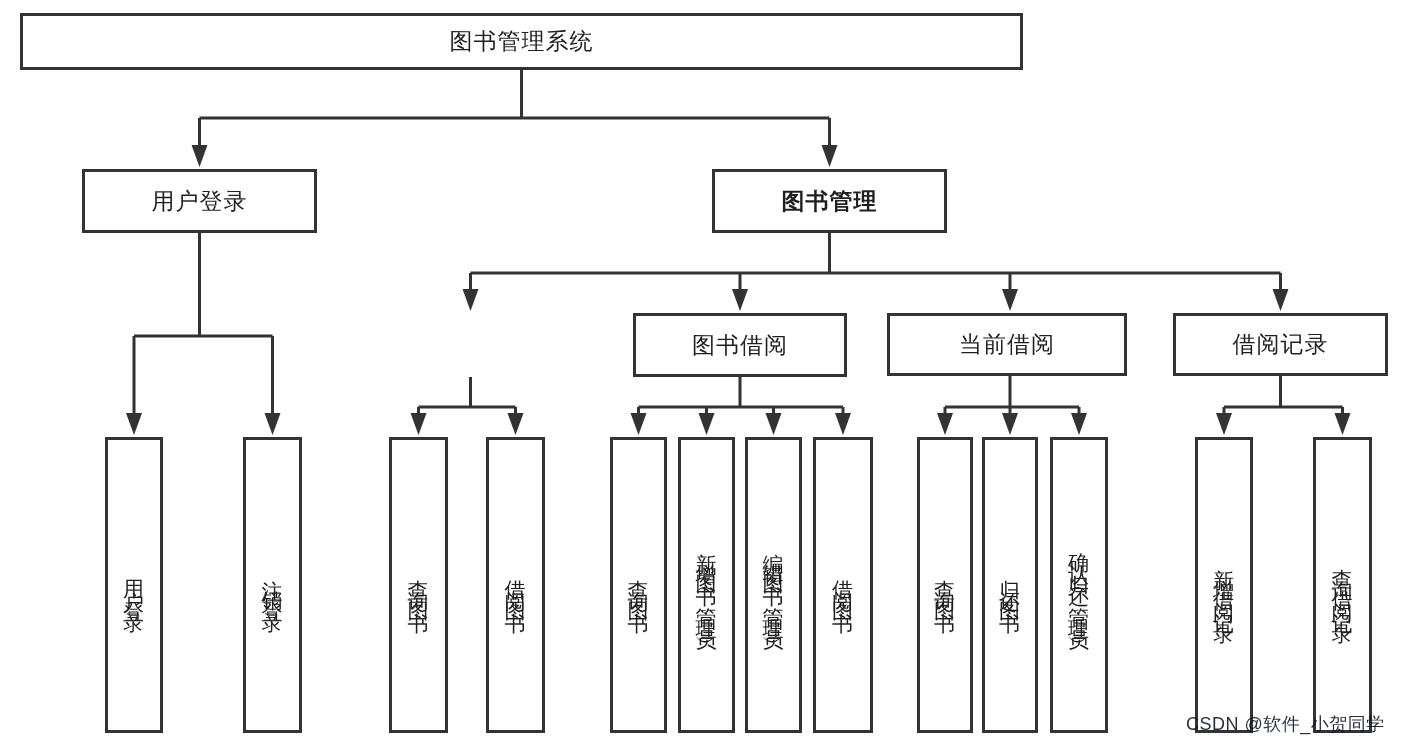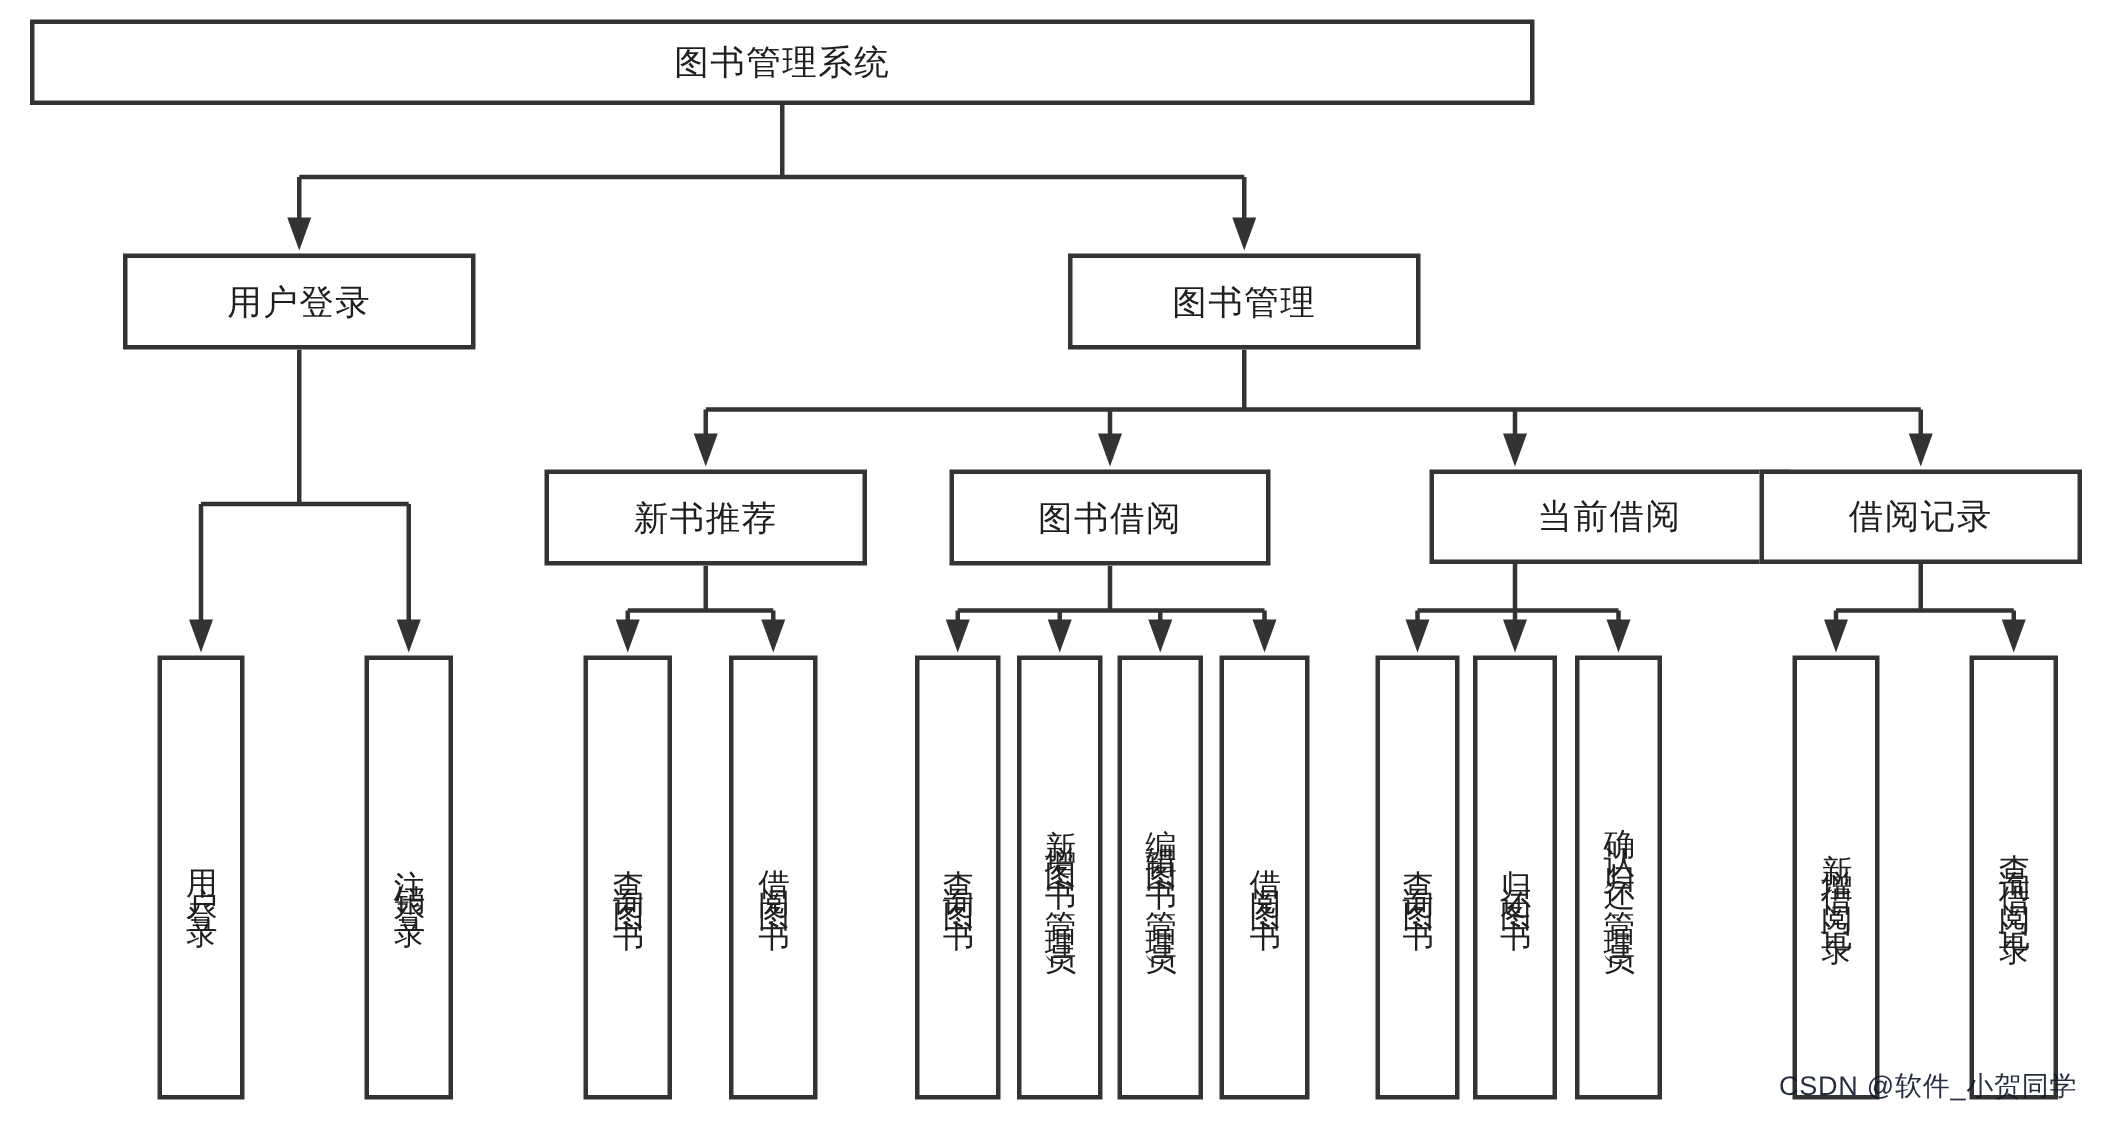--- a/index.html
+++ b/index.html
@@ -119,25 +119,24 @@
     <g>
       <path d="M1280.5,376 V407 M1224,407 H1342.5 M1224,407 V416 M1342.5,407 V416"></path>
       <polygon points="1216,413 1232,413 1224,435"></polygon>
       <polygon points="1334.5,413 1350.5,413 1342.5,435"></polygon>
     </g>
   </svg>
 
   <div class="box hbox" style="left:20px; top:13px; width:1003px; height:57px;">图书管理系统</div>
 
   <div class="box hbox" style="left:82px; top:169px; width:235px; height:64px;">用户登录</div>
-  <div class="box hbox" style="left:712px; top:169px; width:235px; height:64px;">图书管理</div>
+  <div class="box hbox" style="left:712px; top:169px; width:235px; height:64px;font-weight:bold;">图书管理</div>
 
-  <div class="box hbox" style="left:363px; top:313px; width:215px; height:64px;">新书推荐</div>
   <div class="box hbox" style="left:633px; top:313px; width:214px; height:64px;">图书借阅</div>
-  <div class="box hbox" style="left:953px; top:313px; width:240px; height:63px;">当前借阅</div>
+  <div class="box hbox" style="left:887px; top:313px; width:240px; height:63px;">当前借阅</div>
   <div class="box hbox" style="left:1173px; top:313px; width:215px; height:63px;">借阅记录</div>
 
   <div class="box vbox" style="left:105px; top:437px; width:58px; height:296px;">
     <span class="vtext">用户登录</span>
   </div>
   <div class="box vbox" style="left:243px; top:437px; width:59px; height:296px;">
     <span class="vtext">注销登录</span>
   </div>
 
   <div class="box vbox" style="left:389px; top:437px; width:59px; height:296px;">

